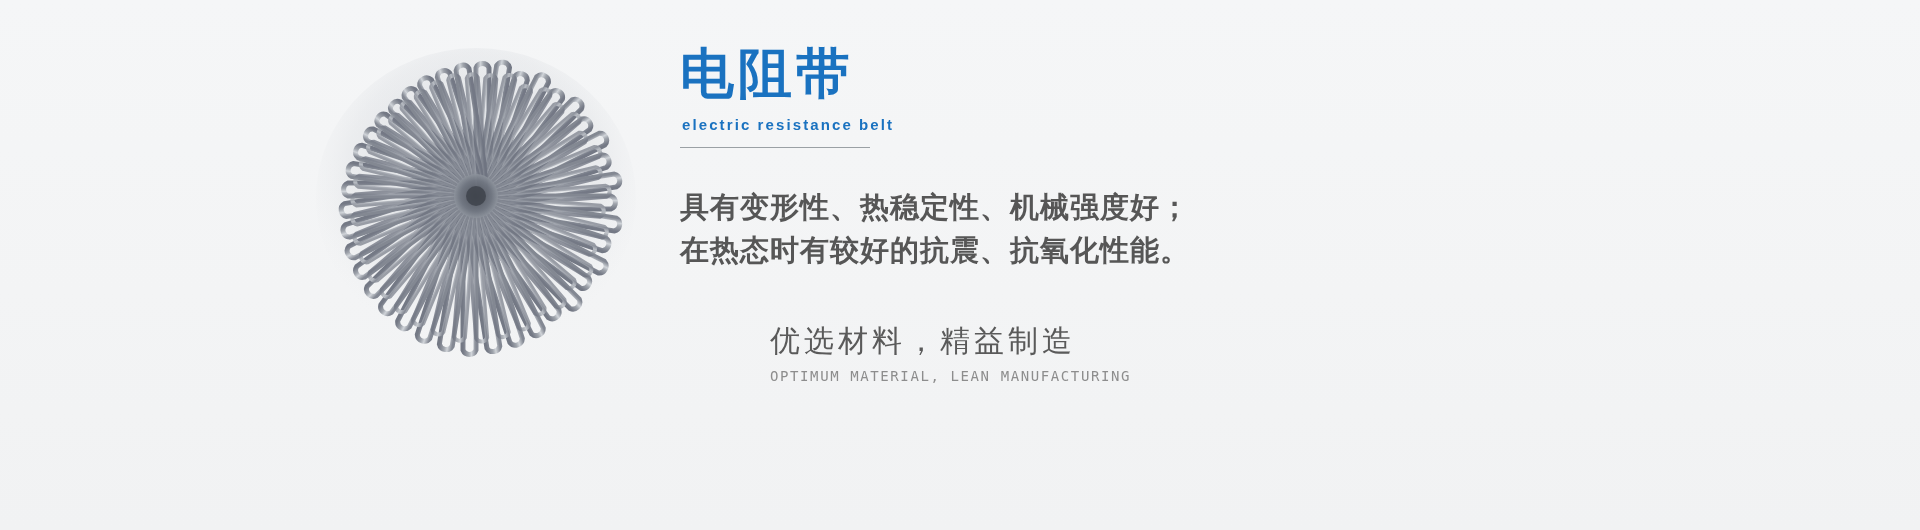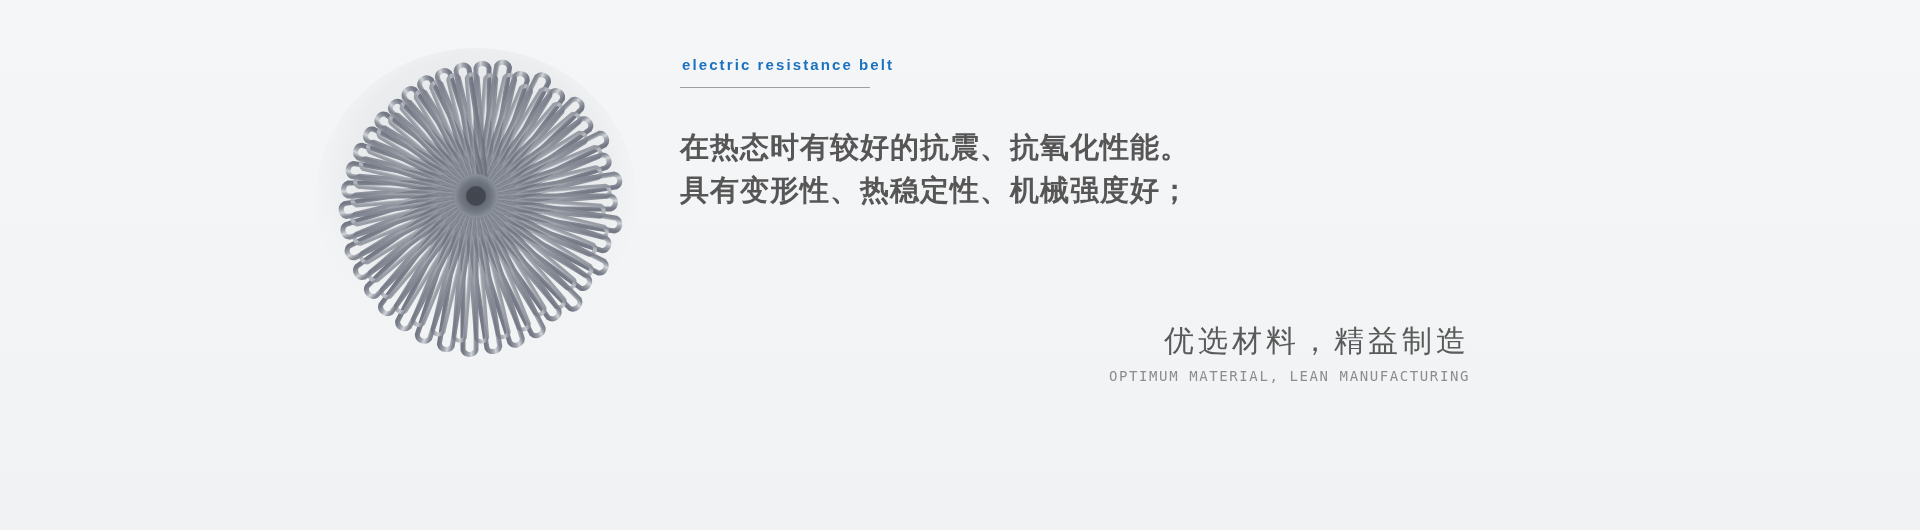--- a/index.html
+++ b/index.html
@@ -82,21 +82,21 @@
     font-family: "DejaVu Sans", "Liberation Sans", sans-serif;
     white-space: nowrap;
   }
 
   
   .tagline {
     position: absolute;
     left: 770px;
     top: 322px;
     width: 700px;
-    text-align: right;
+    text-align: left;
   }
   .tagline-zh {
     font-size: 30px;
     line-height: 38px;
     color: #5a5a5a;
     letter-spacing: 4px;
     font-family: "DejaVu Serif", "Liberation Serif", serif;
     white-space: nowrap;
   }
   .tagline-en {
@@ -385,26 +385,27 @@
           </g>
         </g>
       </g>
 
       <circle cx="176" cy="148" r="22" fill="url(#core)" opacity="0.9"></circle>
       <circle cx="176" cy="148" r="10" fill="#3e434b" opacity="0.85"></circle>
     </svg>
   </div>
 
   <div class="content">
+    <h1 class="title-zh">电阻带</h1>
     <div class="title-en">electric resistance belt</div>
     <div class="divider"></div>
 
     <div class="body-text">
+      <div class="body-line">具有变形性、热稳定性、机械强度好；</div>
       <div class="body-line">在热态时有较好的抗震、抗氧化性能。</div>
-      <div class="body-line">具有变形性、热稳定性、机械强度好；</div>
     </div>
   </div>
 
   <div class="tagline">
     <div class="tagline-zh">优选材料，精益制造</div>
     <div class="tagline-en">OPTIMUM MATERIAL, LEAN MANUFACTURING</div>
   </div>
 
 </div>
 

